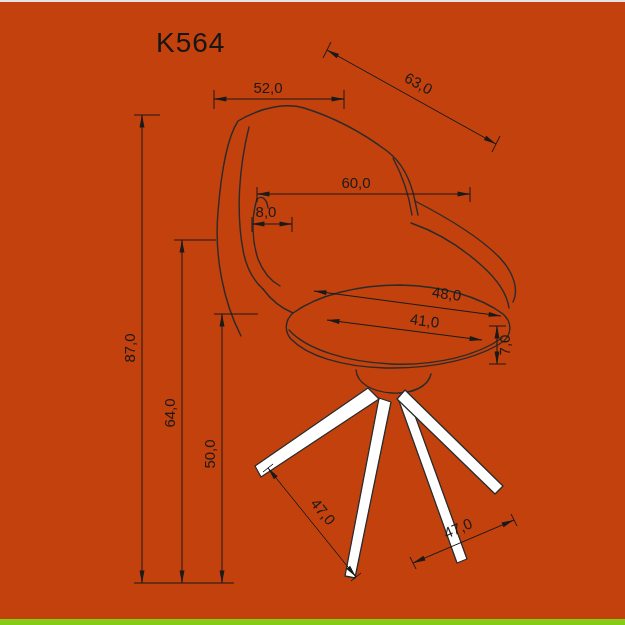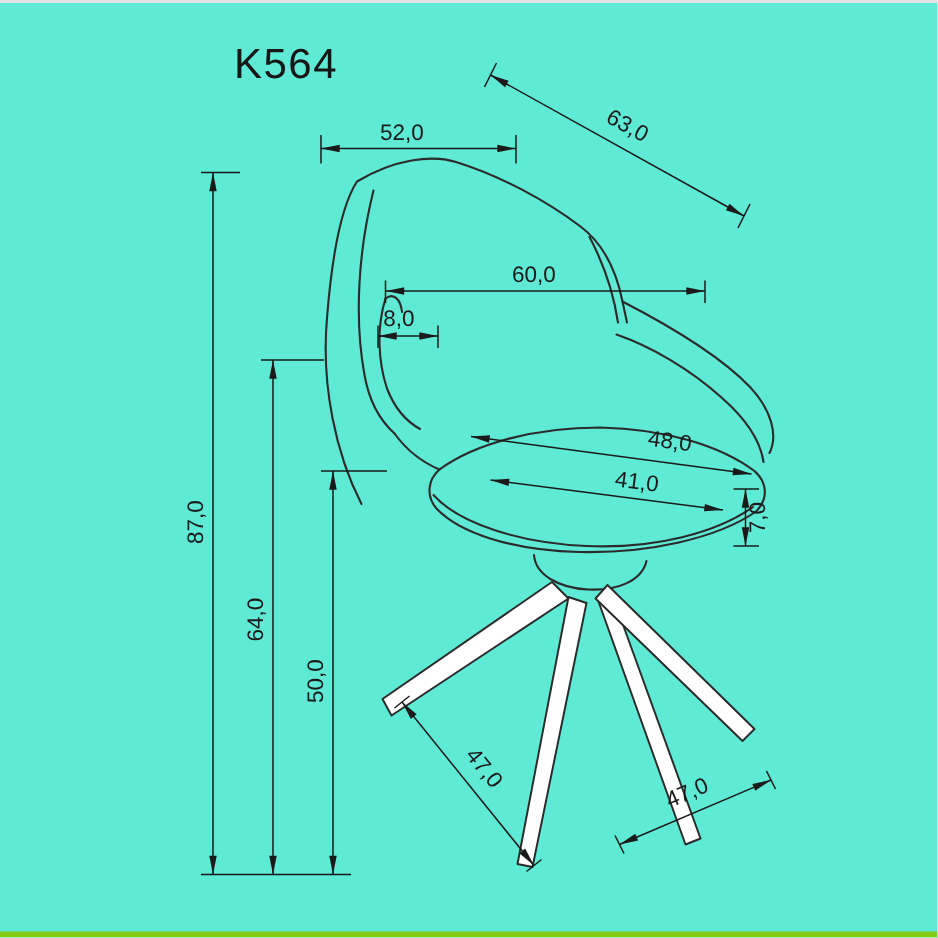--- a/index.html
+++ b/index.html
@@ -1,21 +1,21 @@
 <!DOCTYPE html>
 <html><head>
 <meta charset="utf-8">
 <style>
   html,body{margin:0;padding:0;background:#fff;}
   .page{
     position:relative;
     width:625px;height:625px;
-    background:#5eead4;
+    background:#c2410c;
     border-top:2px solid #e3e3e3;
-    border-bottom:4px solid #84cc16;
+    border-bottom:6px solid #84cc16;
     box-sizing:border-box;
     overflow:hidden;
   }
   svg{display:block;}
   .title-text{
     font-family:"Liberation Sans", sans-serif;
     font-size:28px;
     fill:#161616;
     letter-spacing:1px;
   }

